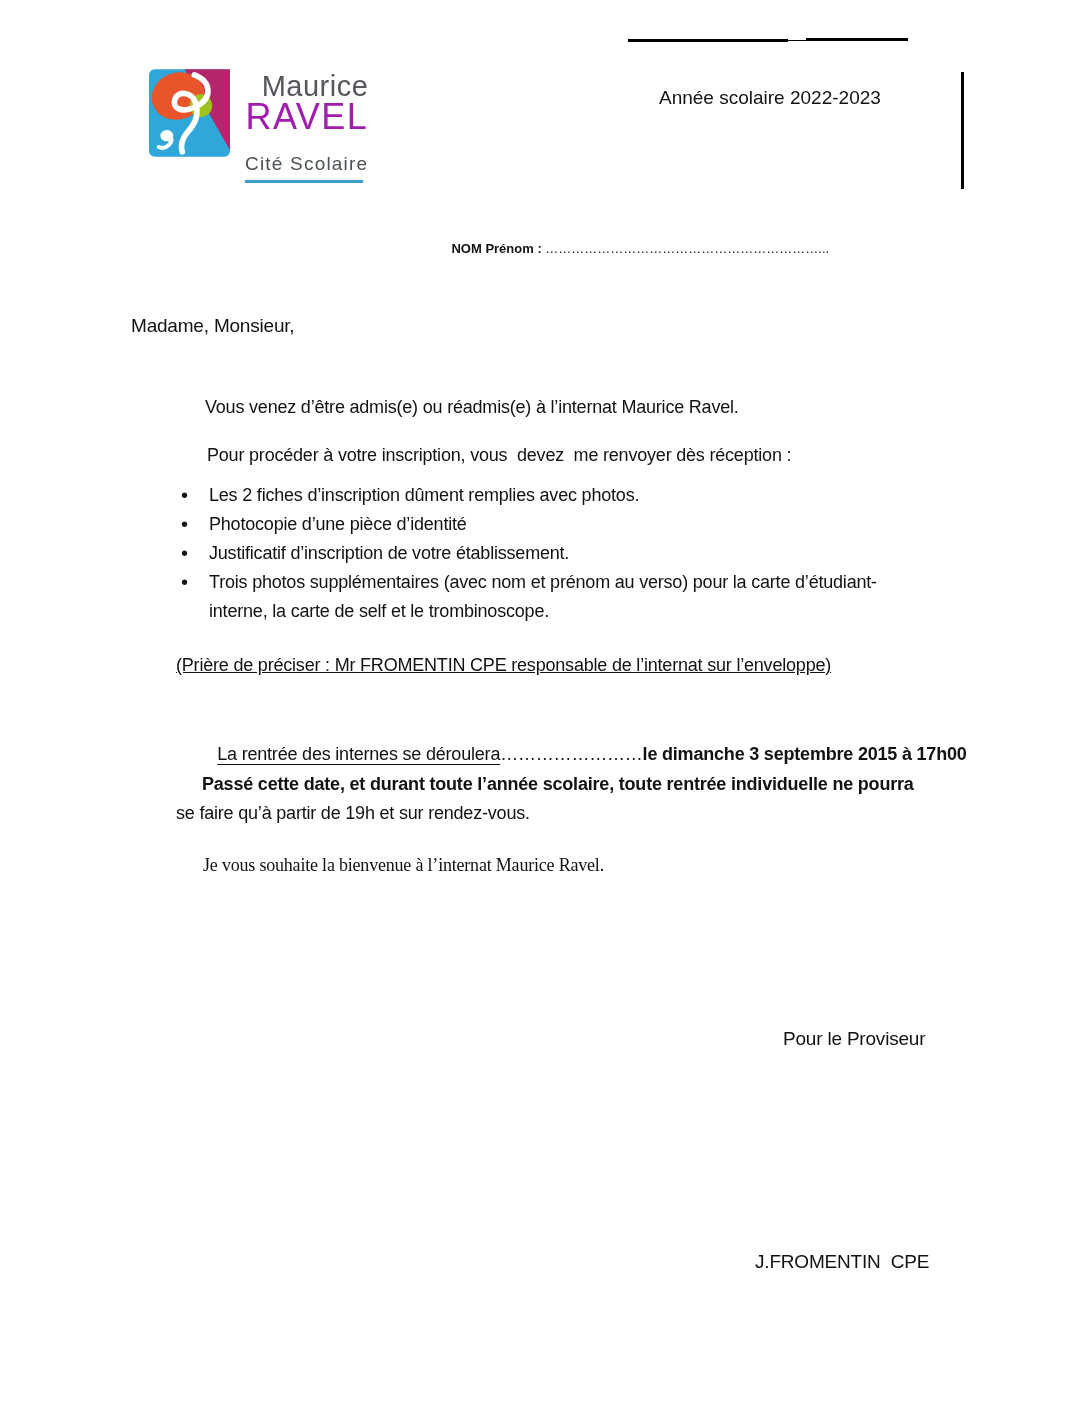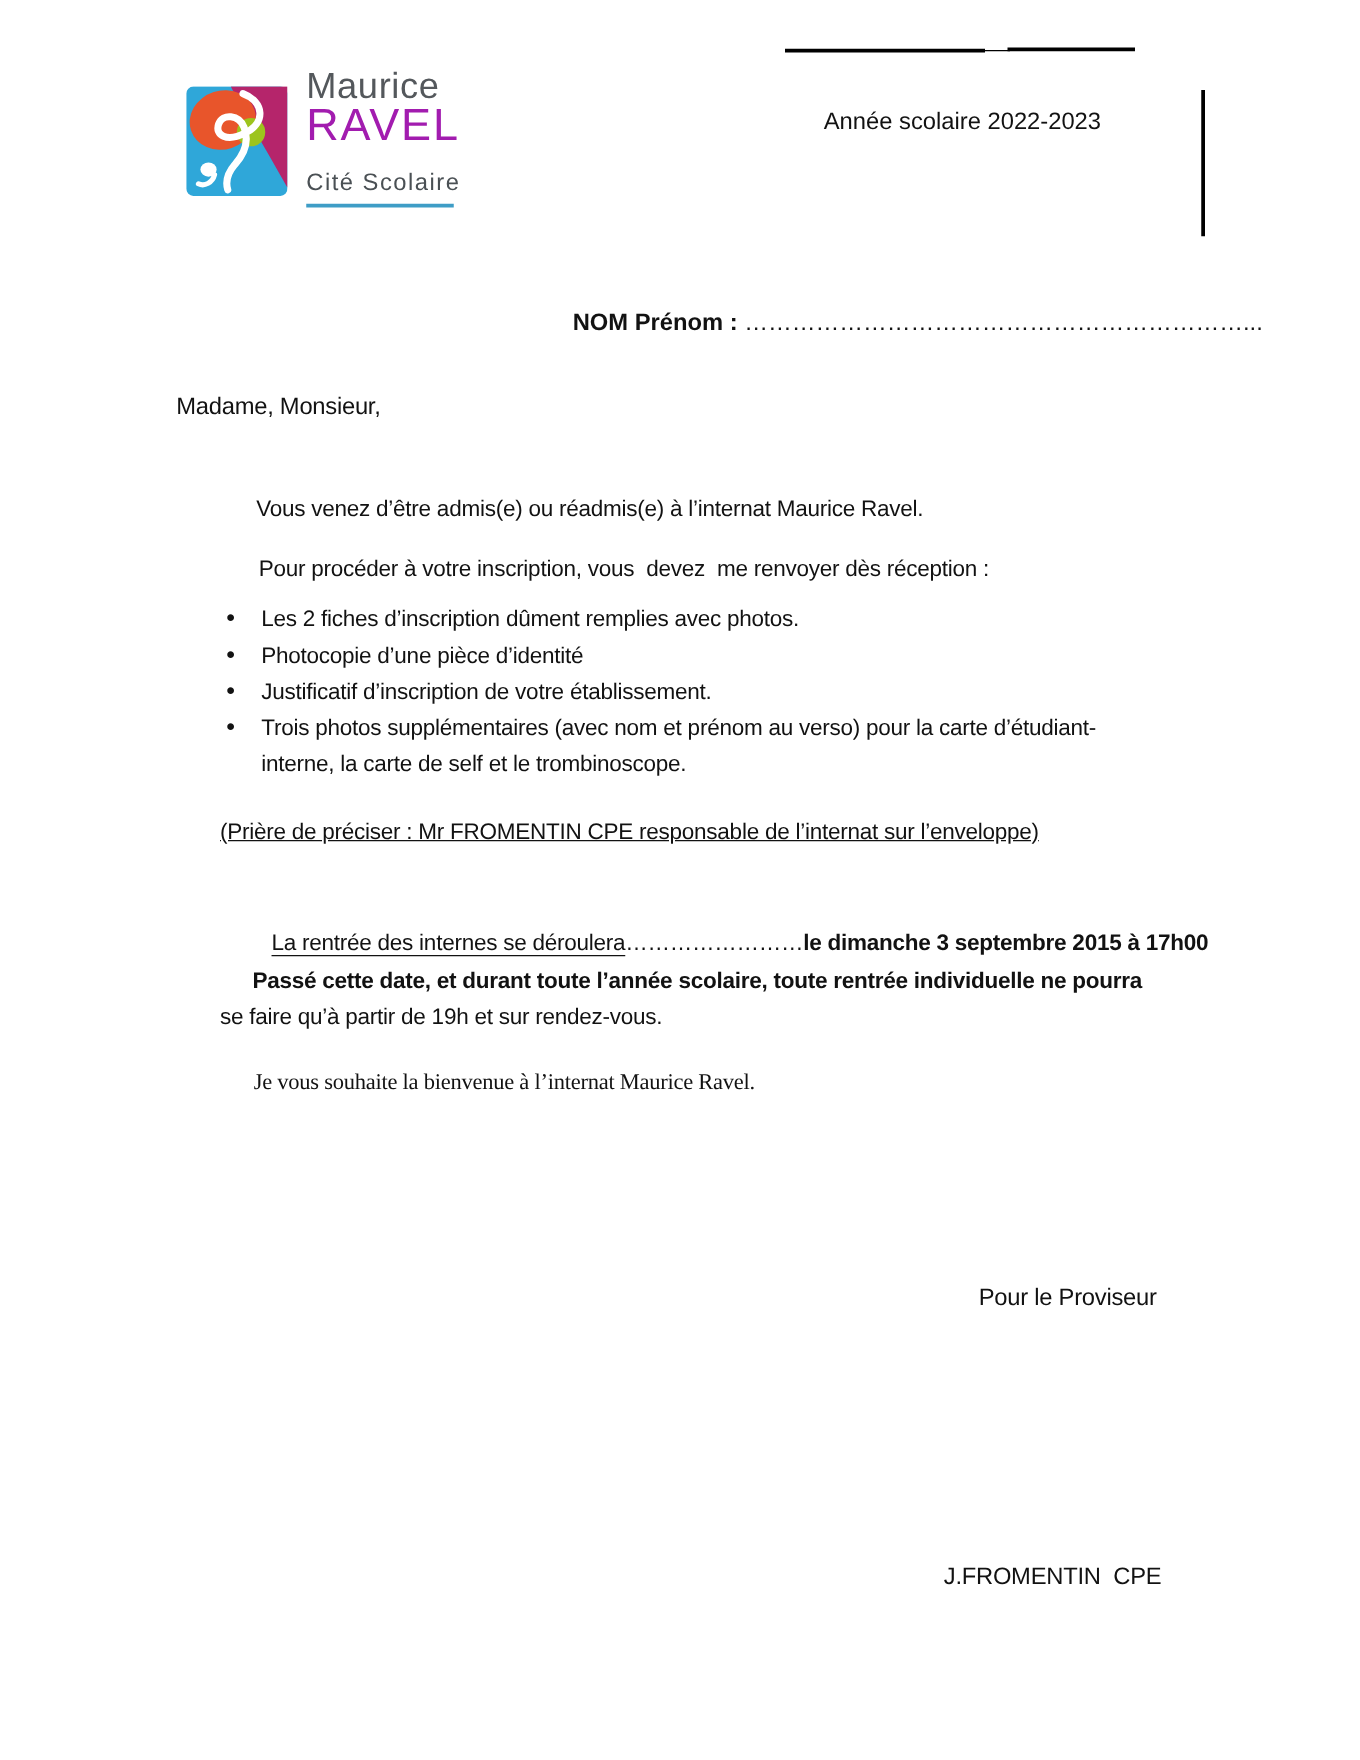--- a/index.html
+++ b/index.html
@@ -45,21 +45,21 @@
     width: 118px;
     background: #3e9dc6;
     margin-top: 5px;
   }
 
   .school-year { font-size: 19px; }
 
   .body-text { font-size: 18px; line-height: 29px; letter-spacing: -0.2px; }
   .bold { font-weight: bold; }
 
-  .recipient { font-size: 19px; }
+  .recipient { font-size: 13px; }
 
   ul.bullets { list-style: none; }
   ul.bullets li {
     position: relative;
     padding-left: 30px;
     line-height: 29px;
     font-size: 18px;
     letter-spacing: -0.2px;
     white-space: pre-wrap;
   }
@@ -89,34 +89,34 @@
   <svg class="abs" style="left:149px; top:69px;" width="81" height="88" viewBox="0 0 100 108">
     <rect x="0" y="0" width="100" height="108" rx="7" fill="#2fa7d9"></rect>
     <path d="M44 0 L100 0 L100 100 C80 64 58 28 44 0 Z" fill="#b5256b"></path>
     <ellipse cx="36" cy="33" rx="33" ry="29" fill="#e8552b" transform="rotate(-18 36 33)"></ellipse>
     <circle cx="64" cy="45" r="14" fill="#9dc41d"></circle>
     <path d="M56 7 C77 15 79 36 58 46 C40 55 28 48 32 37 C36 26 52 28 57 40 C62 53 58 66 48 77 C42 84 38 92 41 102" stroke="#ffffff" stroke-width="7" fill="none" stroke-linecap="round"></path>
     <ellipse cx="22" cy="82" rx="8" ry="7" fill="#ffffff"></ellipse>
     <path d="M28 87 C26 95 18 99 12 96" stroke="#ffffff" stroke-width="5" fill="none" stroke-linecap="round"></path>
   </svg>
 
-  <div class="abs" style="left:245px; top:54px;">
+  <div class="abs" style="left:245px; top:71px;text-align:right;">
     <div class="logo-text-name line">Maurice</div>
     <div class="logo-text-ravel line">RAVEL</div>
     <div class="logo-text-sub line">Cité Scolaire</div>
     <div class="logo-underline"></div>
   </div>
 
   <div class="abs school-year line" style="left:659px; top:87px;">Année scolaire 2022-2023</div>
 
   <div class="abs recipient line" style="left:437px; top:226px;">
     <span class="bold">NOM Prénom : </span><span>………………………………………………………...</span>
   </div>
 
-  <div class="abs body-text line" style="left:141px; top:311px; font-size:19px;">Madame, Monsieur,</div>
+  <div class="abs body-text line" style="left:131px; top:311px; font-size:19px;">Madame, Monsieur,</div>
 
   <div class="abs body-text line" style="left:205px; top:393px;text-align:center;">Vous venez d’être admis(e) ou réadmis(e) à l’internat Maurice Ravel.</div>
 
   <div class="abs body-text line" style="left:207px; top:441px;">Pour procéder à votre inscription, vous  devez  me renvoyer dès réception :</div>
 
   <ul class="abs bullets" style="left:179px; top:481px; width:730px;">
     <li>Les 2 fiches d’inscription dûment remplies avec photos.</li>
     <li>Photocopie d’une pièce d’identité</li>
     <li>Justificatif d’inscription de votre établissement.</li>
     <li style="width:712px;">Trois photos supplémentaires (avec nom et prénom au verso) pour la carte d’étudiant-interne, la carte de self et le trombinoscope.</li>

